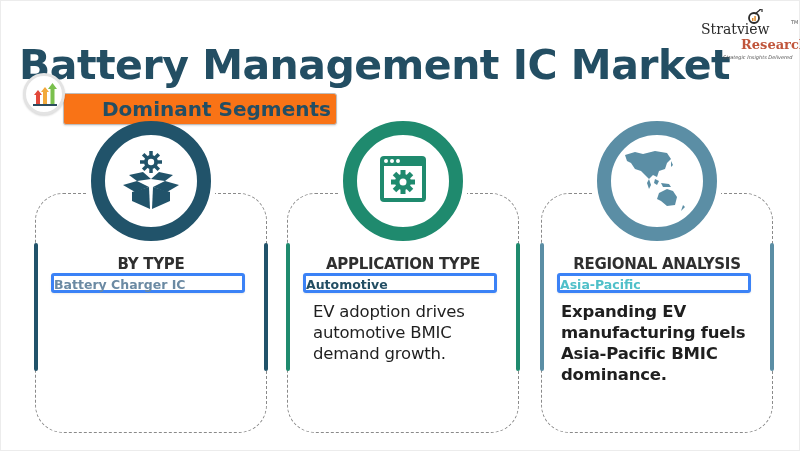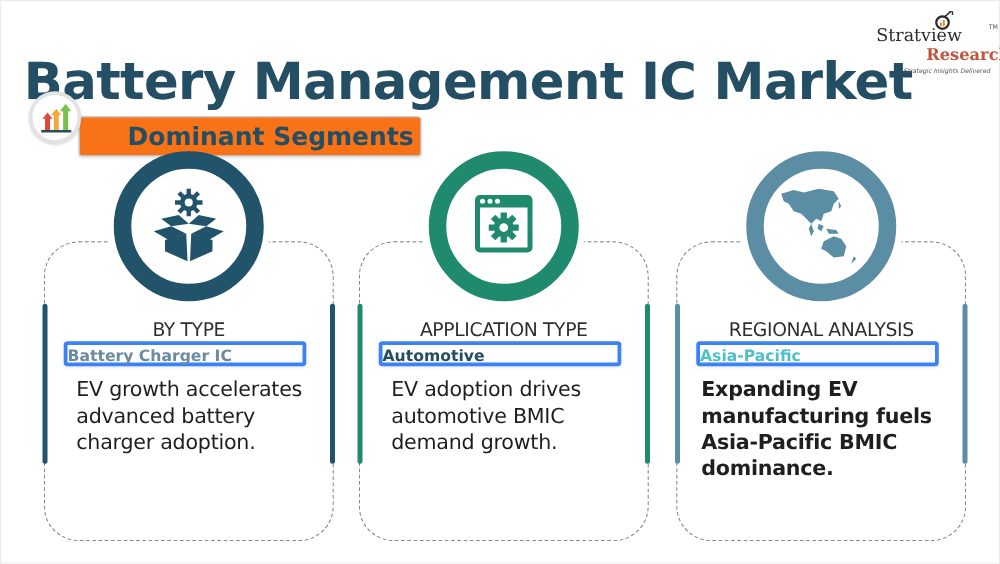--- a/index.html
+++ b/index.html
@@ -47,21 +47,21 @@
   .card-mask {
     position: absolute; top: 64px; height: 20px; background: #fff;
   }
   .ring {
     position: absolute; top: 0; left: 56px; width: 120px; height: 120px; border-radius: 50%;
     border: 14px solid #21536a; background: #fff; z-index: 3;
   }
   .ring svg { position: absolute; }
   .card-heading {
     position: absolute; left: 0; width: 232px; top: 134px; text-align: center;
-    font-weight: normal; font-size: 15px; color: #2f2f2f; white-space: nowrap; letter-spacing: -0.3px;
+    font-weight: bold; font-size: 15px; color: #2f2f2f; white-space: nowrap; letter-spacing: -0.3px;
   }
   .card-pill {
     position: absolute; left: 16px; top: 152px; width: 194px; height: 20px;
     border: 3px solid #3b82f6; border-radius: 3px; background: #fff;
     box-shadow: 0 1px 2px rgba(0,0,0,0.08);
     text-align: left; font-weight: bold; font-size: 12.5px; line-height: 18px; white-space: nowrap;
   }
   .card-body {
     position: absolute; left: 26px; top: 180px; width: 200px;
     font-size: 16.5px; line-height: 21px; color: #1f1f1f; letter-spacing: -0.2px;
@@ -128,21 +128,20 @@
         <circle cx="30" cy="13" r="3.2" fill="#fff"></circle>
         <path d="M8 26 L22 23 L30 30 L38 23 L52 26 L44 32 L30 30 L16 32 Z" fill="#21536a"></path>
         <path d="M2 36 L16 32 L28 38 L14 43 Z" fill="#21536a"></path>
         <path d="M58 36 L44 32 L32 38 L46 43 Z" fill="#21536a"></path>
         <path d="M11 43 L28 38 L29 60 L11 52 Z" fill="#21536a"></path>
         <path d="M49 43 L32 38 L31 60 L49 52 Z" fill="#21536a"></path>
       </svg>
     </div>
     <div class="card-heading">BY TYPE</div>
     <div class="card-pill" style="color:#6b8aa3;">Battery Charger IC</div>
-    <div class="card-body">EV growth accelerates advanced battery charger adoption.</div>
   </div>
 
   <div class="card" id="card2">
     <div class="card-dash"></div>
     <div class="card-mask" style="left:52px;width:128px;"></div>
     <div class="card-bar left" style="background:#1f8a6e;"></div>
     <div class="card-bar right" style="background:#1f8a6e;"></div>
     <div class="ring" style="border-color:#1f8a6e;">
       <svg style="left:21px;top:19px;" width="50" height="50" viewBox="0 0 50 50">
         <rect x="2" y="2" width="46" height="46" rx="4" fill="#1f8a6e"></rect>

